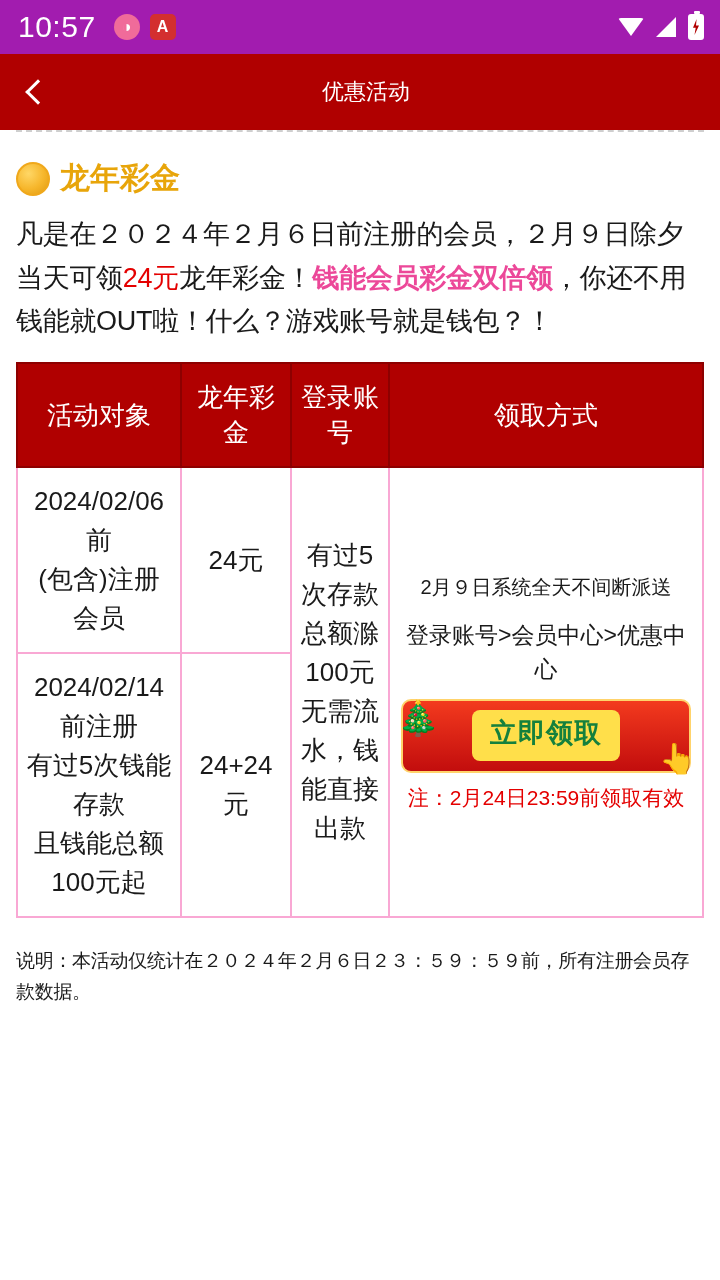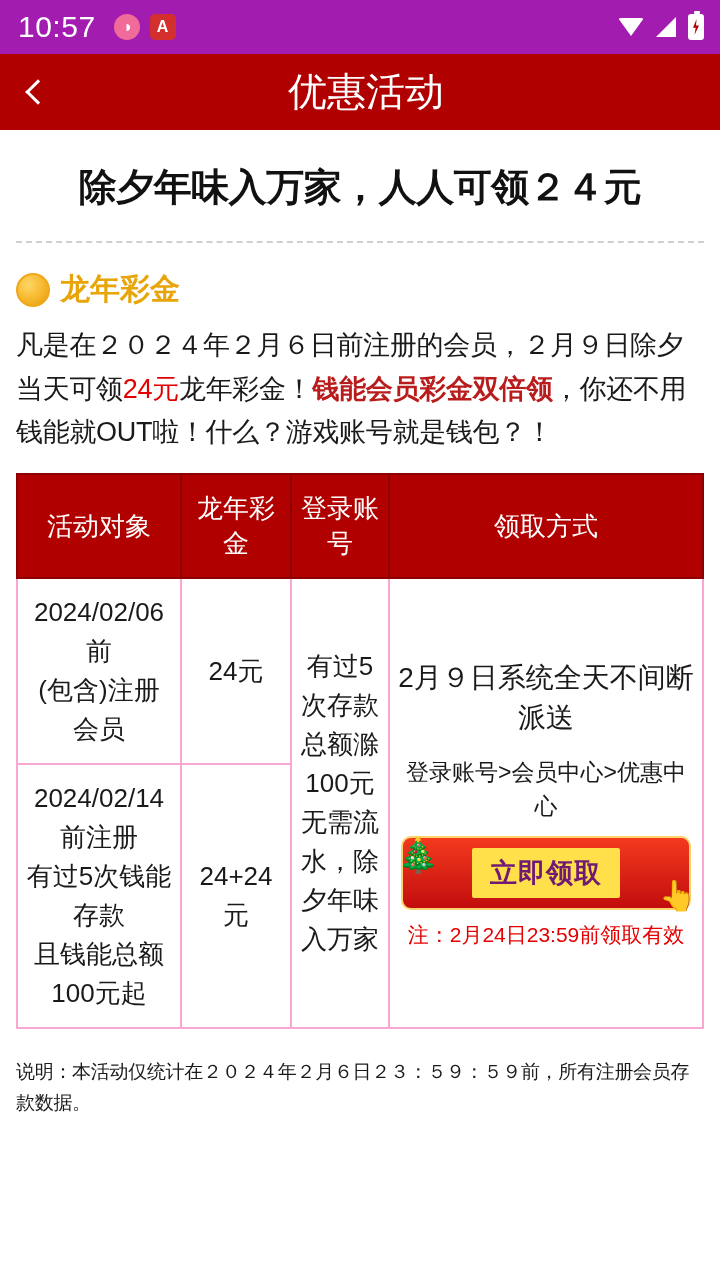--- a/index.html
+++ b/index.html
@@ -105,21 +105,21 @@
     width: 18px; height: 18px;
     border-left: 3px solid #ffffff;
     border-bottom: 3px solid #ffffff;
     transform: rotate(45deg);
     margin-left: 6px;
   }
   .appbar-title {
     position: absolute;
     left: 12px; right: 0;
     text-align: center;
-    font-size: 39px;
+    font-size: 22px;
     font-weight: 400;
     pointer-events: none;
   }
 
   
   .content {
     padding: 0 16px;
     background: #ffffff;
   }
   .promo-title {
@@ -154,21 +154,21 @@
     color: #e8a50a;
   }
 
   .para {
     font-size: 27px;
     line-height: 1.62;
     color: #1a1a1a;
     letter-spacing: -0.3px;
   }
   .red { color: #e40000; }
-  .red-b { color: #b91c1c; font-weight: bold; margin-top: 48px; }
+  .red-b { color: #ec4899; font-weight: bold; margin-top: 48px; }
 
   
   table.promo {
     width: 100%;
     border-collapse: collapse;
     margin-top: 18px;
     table-layout: fixed;
   }
   table.promo th {
     background: #b00000;
@@ -187,46 +187,47 @@
     color: #1a1a1a;
     line-height: 1.5;
     padding: 14px 6px;
     vertical-align: middle;
   }
   .col1 { width: 164px; }
   .col2 { width: 110px; }
   .col3 { width: 98px; }
   .amount { color: #e40000; }
 
-  .how-main { font-size: 28px; line-height: 1.45; }
+  .how-main { font-size: 20px; line-height: 1.45; }
   .how-sub { font-size: 23px; line-height: 1.5; margin-top: 16px; }
 
   .claim-wrap {
     margin: 12px auto 10px;
     width: 290px;
     height: 74px;
     position: relative;
   }
   .claim-btn {
     width: 290px; height: 74px;
     border-radius: 10px;
     background: linear-gradient(#f33a1e, #c20d0d);
     border: 2px solid #ffd36b;
     display: flex;
     align-items: center;
     justify-content: center;
   }
   .claim-label {
     background: #ffdf4a;
-    color: #701a75;
+    color: #15803d;
     font-size: 27px;
     font-weight: bold;
     padding: 5px 18px;
-    border-radius: 2px;
+    border-radius: 8px;
     letter-spacing: 1px;
+    font-family: Liberation Mono, monospace;
   }
   .claim-deco {
     position: absolute;
     left: -4px; top: 2px;
     font-size: 34px;
     line-height: 1;
   }
   .claim-cursor {
     position: absolute;
     right: -6px; bottom: -8px;
@@ -265,21 +266,20 @@
 
 <div class="appbar">
   <div class="back-btn">
     <div class="back-arrow"></div>
   </div>
   <div class="appbar-title">优惠活动</div>
 </div>
 
 <div class="content">
 
-  <div class="promo-title">除夕年味入万家，人人可领２４元</div>
   <div class="divider"></div>
 
   <div class="section-head">
     <div class="coin"></div>
     <div class="section-title">龙年彩金</div>
   </div>
 
   <p class="para">
     <span>凡是在２０２４年２月６日前注册的会员，２月９日除夕当天可领</span><span class="red">24元</span><span>龙年彩金！</span><span class="red-b">钱能会员彩金双倍领</span><span>，你还不用钱能就OUT啦！什么？游戏账号就是钱包？！</span>
   </p>
@@ -296,21 +296,21 @@
       <th>活动对象</th>
       <th>龙年彩金</th>
       <th>登录账号</th>
       <th>领取方式</th>
     </tr>
     <tr>
       <td style="white-space:pre-line">2024/02/06前
 (包含)注册
 会员</td>
       <td class="amount">24元</td>
-      <td rowspan="2" style="word-break:break-all">有过5次存款总额滁100元无需流水，除夕年味入万家</td>
+      <td rowspan="2" style="word-break:break-all">有过5次存款总额滁100元无需流水，钱能直接出款</td>
       <td rowspan="2">
         <div class="how-main">2月９日系统全天不间断派送</div>
         <div class="how-sub">登录账号&gt;会员中心&gt;优惠中心</div>
         <div class="claim-wrap">
           <div class="claim-btn">
             <span class="claim-label">立即领取</span>
           </div>
           <span class="claim-deco">🎄</span>
           <span class="claim-cursor">👆</span>
         </div>

